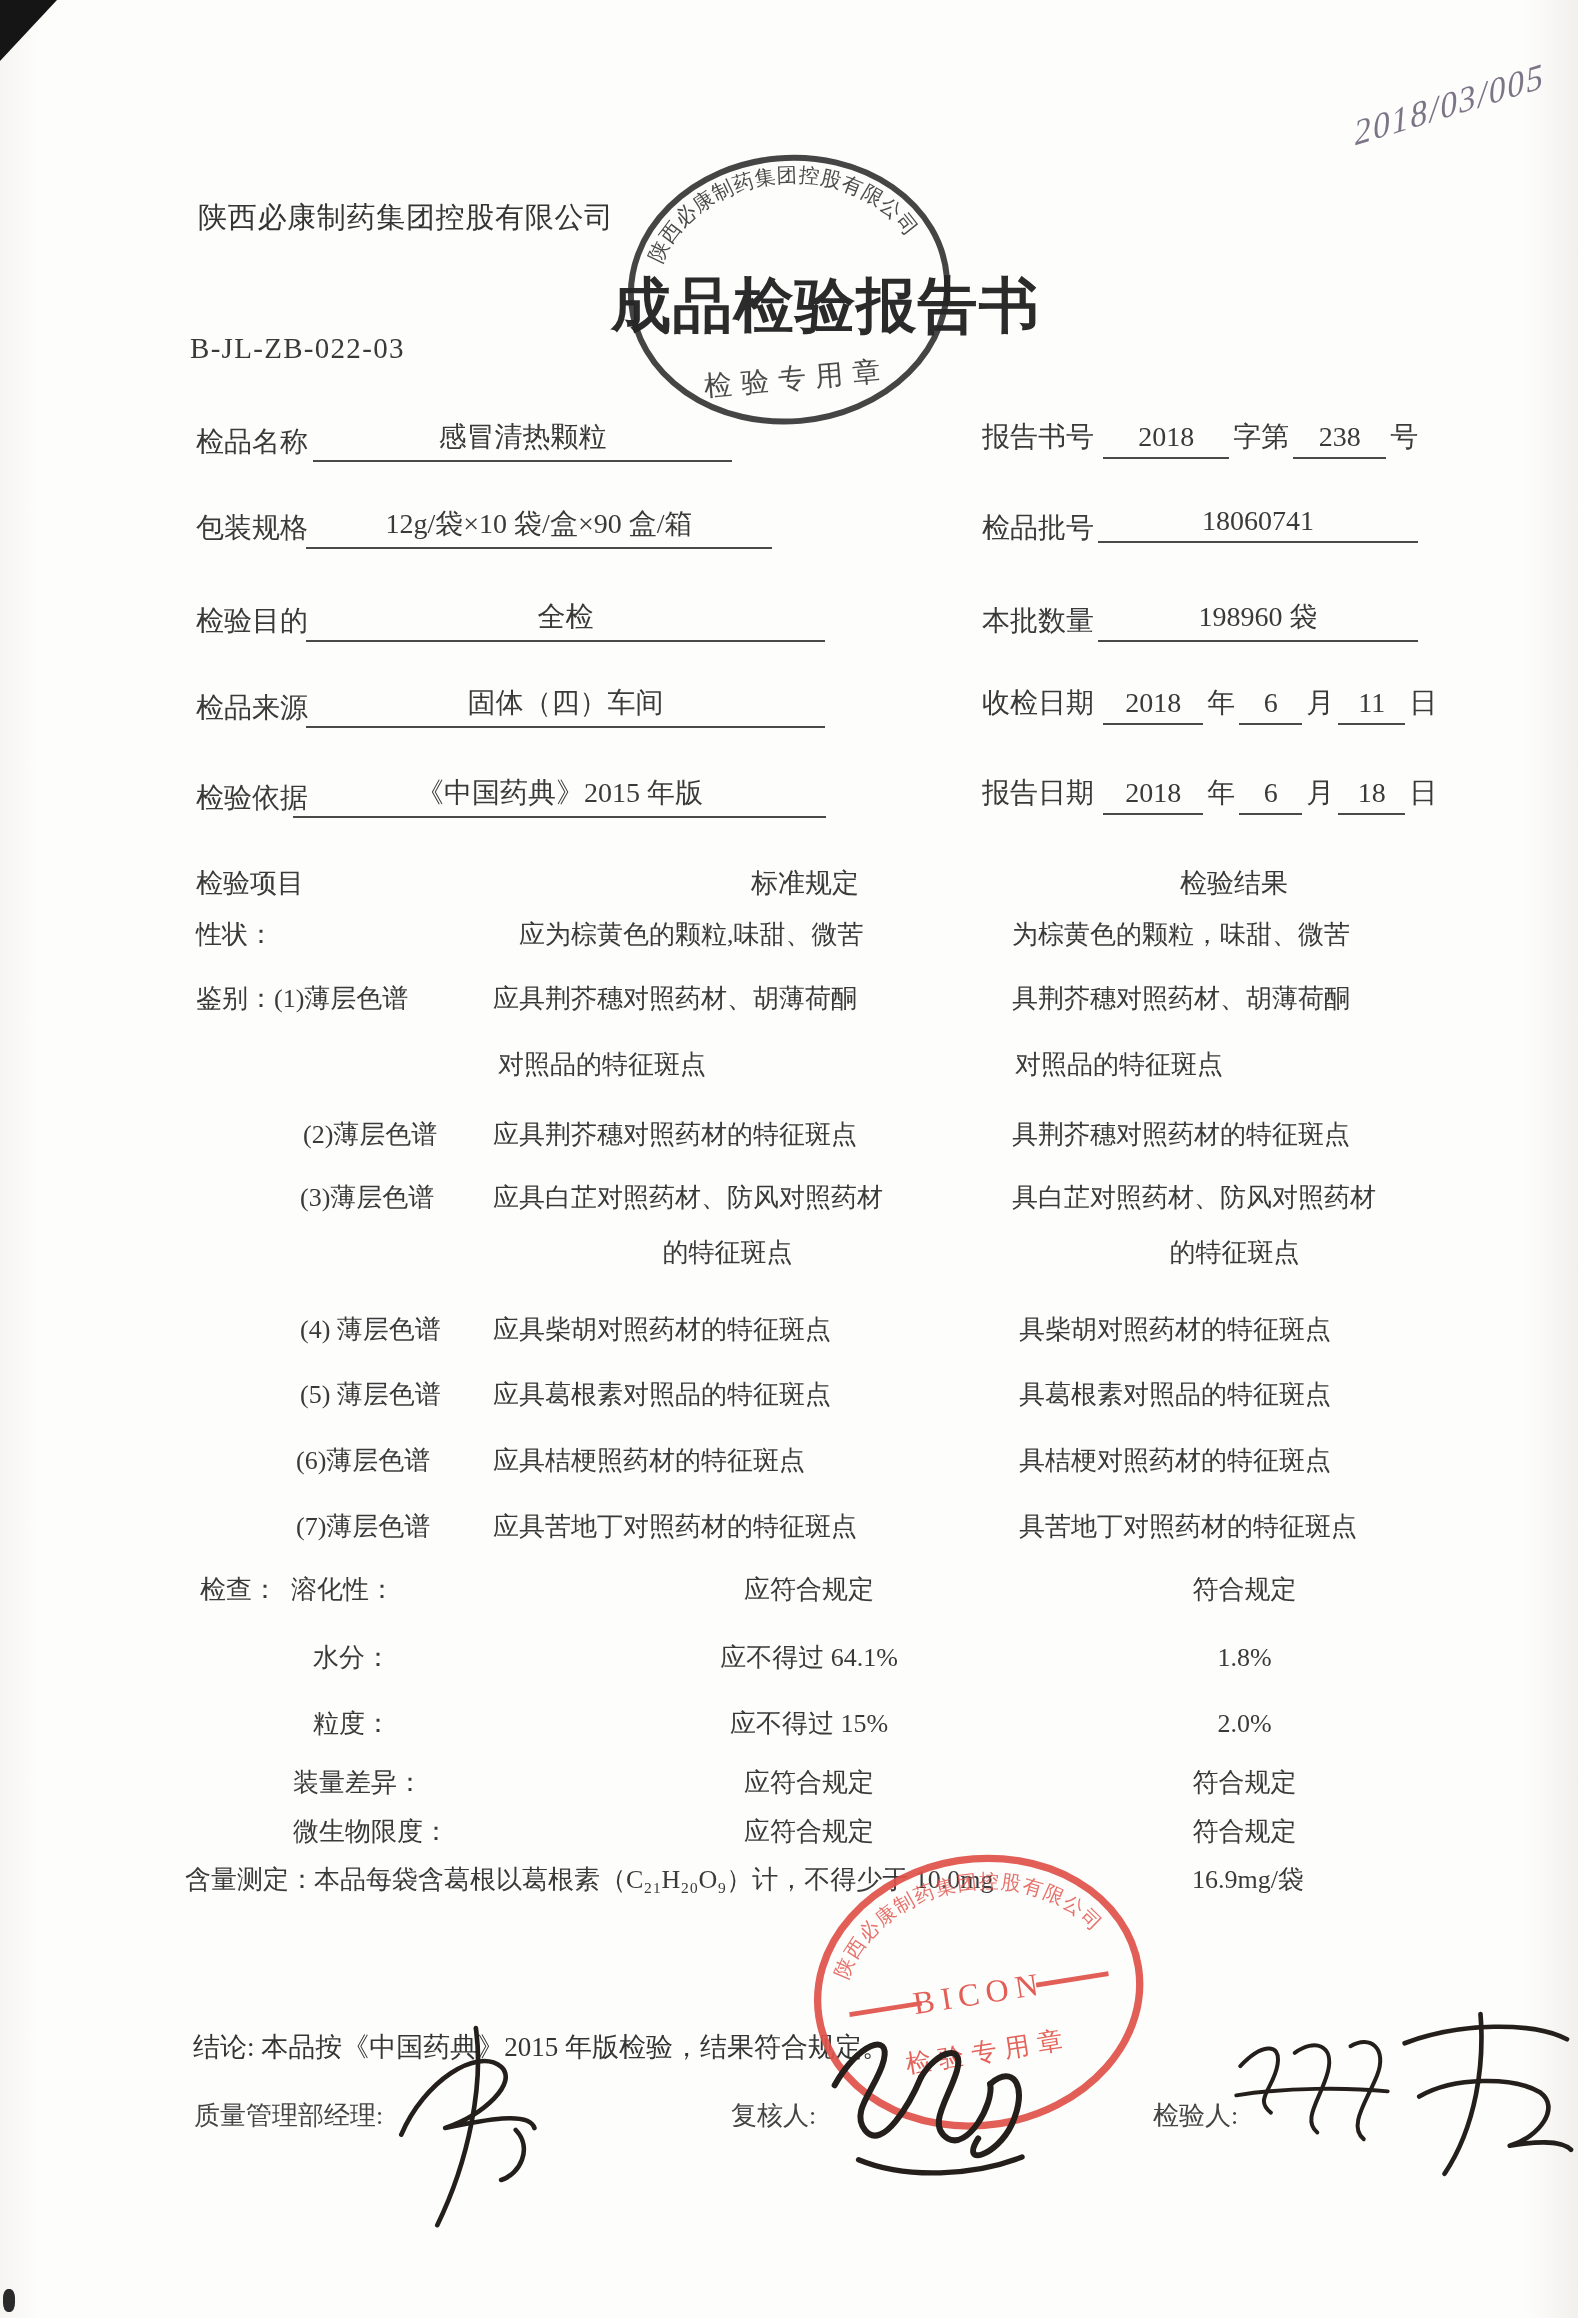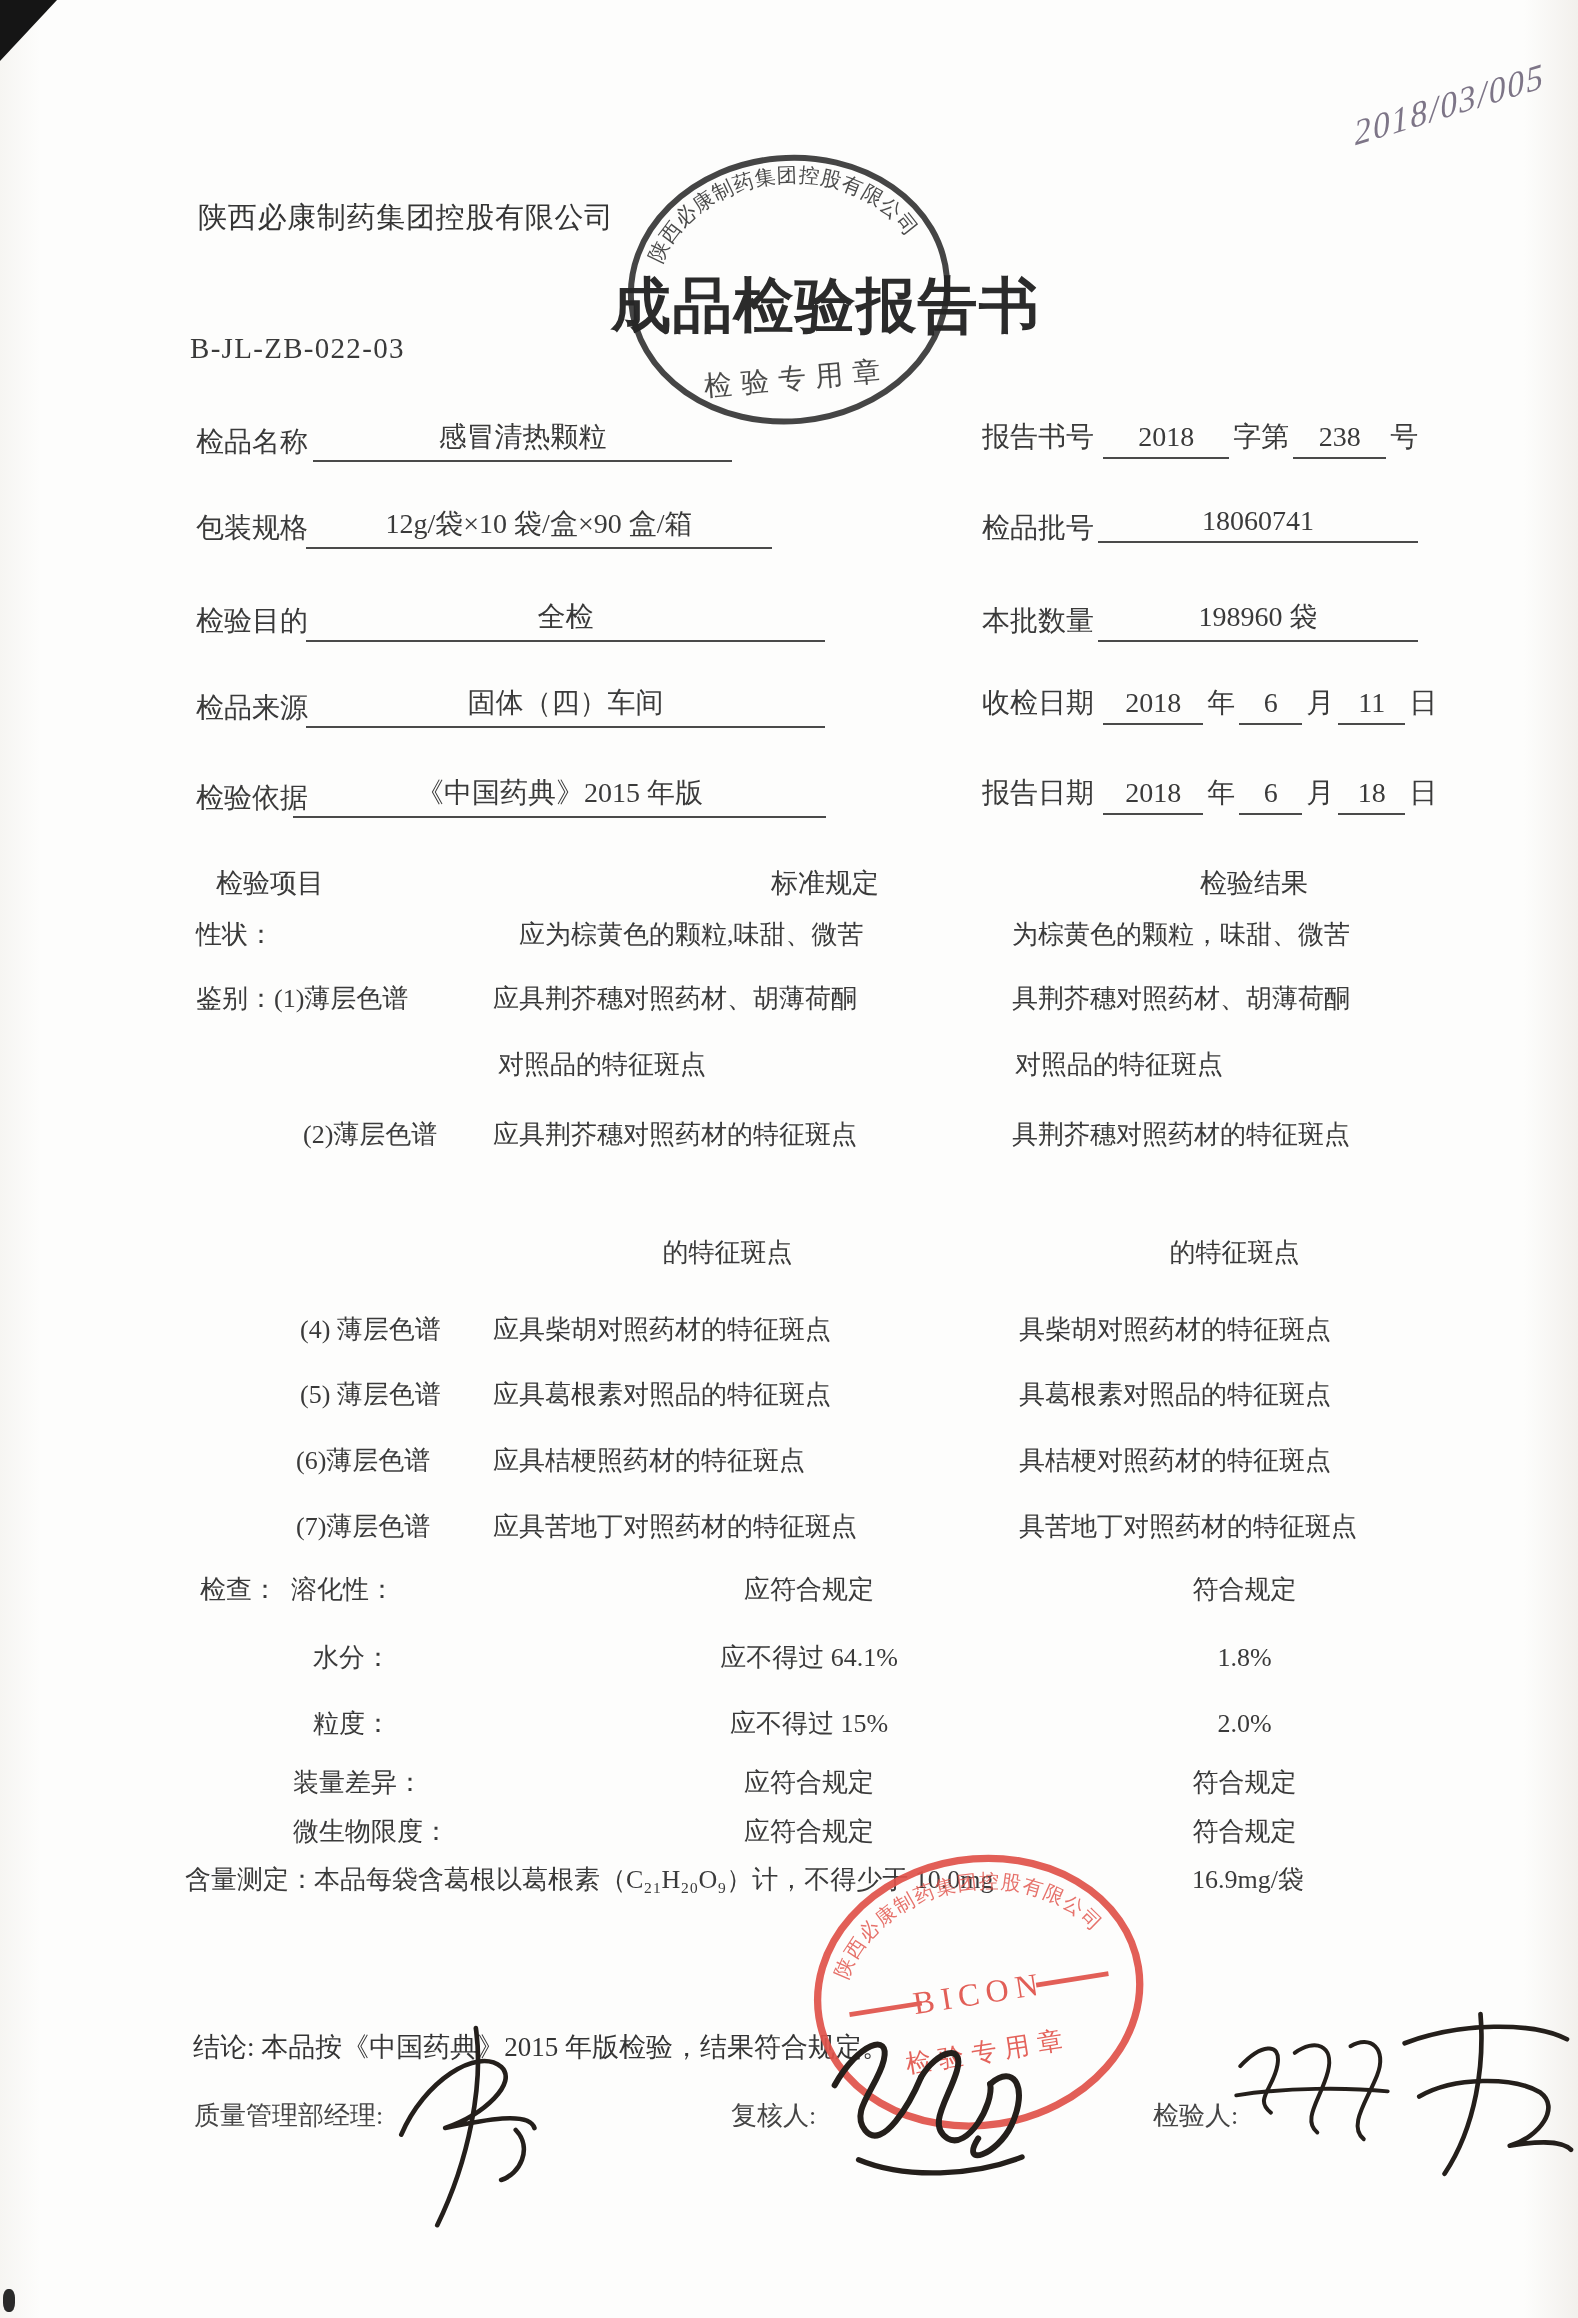--- a/index.html
+++ b/index.html
@@ -30,21 +30,21 @@
   .flabel{font-size:28px;white-space:nowrap;}
   .frow{position:absolute;white-space:nowrap;font-size:28px;}
   .fvalue{position:absolute;font-size:28px;text-align:center;border-bottom:2px solid #4a4a4a;
     padding-bottom:4px;white-space:nowrap;}
   .dategroup{position:absolute;font-size:28px;white-space:nowrap;display:flex;align-items:baseline;}
   .dategroup .flabel{margin-right:9.3px;}
   .dval{display:inline-block;text-align:center;border-bottom:2px solid #4a4a4a;padding-bottom:4px;}
   .dunit{display:inline-block;margin:0 4px;}
   
   .theader{position:absolute;top:865px;left:0;width:1578px;font-size:27px;}
-  .theader span{position:absolute;white-space:nowrap;margin-left:20px;}
+  .theader span{position:absolute;white-space:nowrap;}
   .trow{position:absolute;left:0;width:1578px;height:41px;font-size:26px;line-height:39px;}
   .c-item{position:absolute;top:0;white-space:nowrap;}
   .c-std{position:absolute;left:493px;top:0;width:459px;white-space:nowrap;}
   .c-res{position:absolute;left:985px;top:0;width:439px;white-space:nowrap;}
   .trow.center .c-std{left:493px;width:632px;text-align:center;}
   .trow.center .c-res{left:1038px;width:413px;text-align:center;}
   .assay-text{position:absolute;left:314px;top:0;white-space:nowrap;}
   .assay-res{position:absolute;left:1192px;top:0;white-space:nowrap;}
   .conclusion{position:absolute;left:193px;top:2029px;font-size:27px;white-space:nowrap;color:#353535;}
   .sig-label{position:absolute;top:2098px;font-size:26px;white-space:nowrap;color:#454545;}
@@ -145,20 +145,25 @@
   <div class="trow" style="top:1045px;">
     <span class="c-item" style="left:196px;"></span>
     <span class="c-std" style="left:498px;">对照品的特征斑点</span>
     <span class="c-res" style="left:1015px;">对照品的特征斑点</span>
   </div>
   <div class="trow" style="top:1115px;">
     <span class="c-item" style="left:303px;">(2)薄层色谱</span>
     <span class="c-std">应具荆芥穗对照药材的特征斑点</span>
     <span class="c-res" style="left:1012px;">具荆芥穗对照药材的特征斑点</span>
   </div>
+  <div class="trow" style="top:1178px;">
+    <span class="c-item" style="left:300px;">(3)薄层色谱</span>
+    <span class="c-std">应具白芷对照药材、防风对照药材</span>
+    <span class="c-res" style="left:1012px;">具白芷对照药材、防风对照药材</span>
+  </div>
   <div class="trow" style="top:1233px;text-align:center;">
     <span class="c-item" style="left:300px;"></span>
     <span class="c-std" style="left:498px;">的特征斑点</span>
     <span class="c-res" style="left:1015px;">的特征斑点</span>
   </div>
   <div class="trow" style="top:1310px;">
     <span class="c-item" style="left:300px;">(4) 薄层色谱</span>
     <span class="c-std">应具柴胡对照药材的特征斑点</span>
     <span class="c-res" style="left:1019px;">具柴胡对照药材的特征斑点</span>
   </div>

